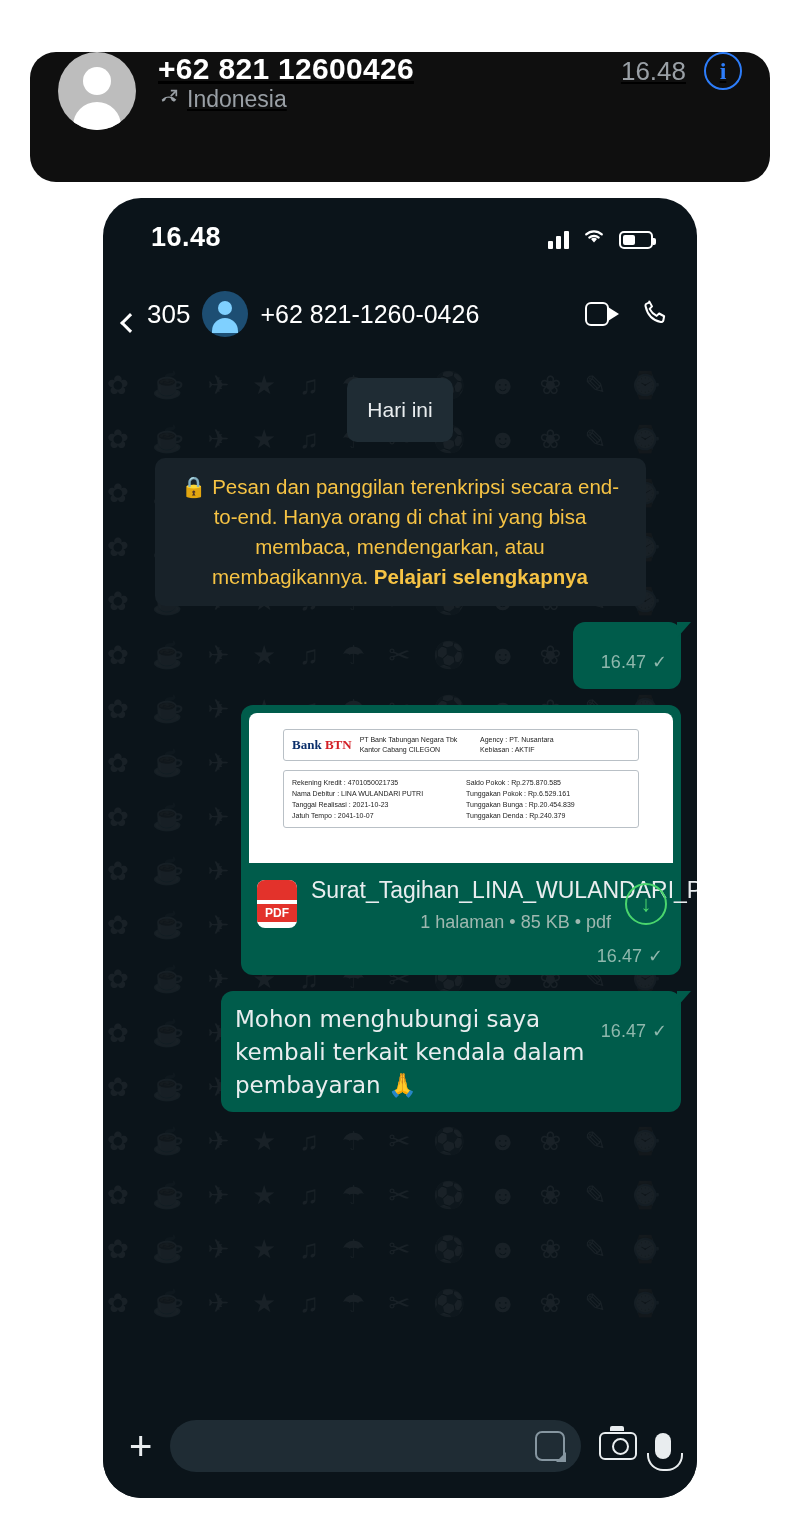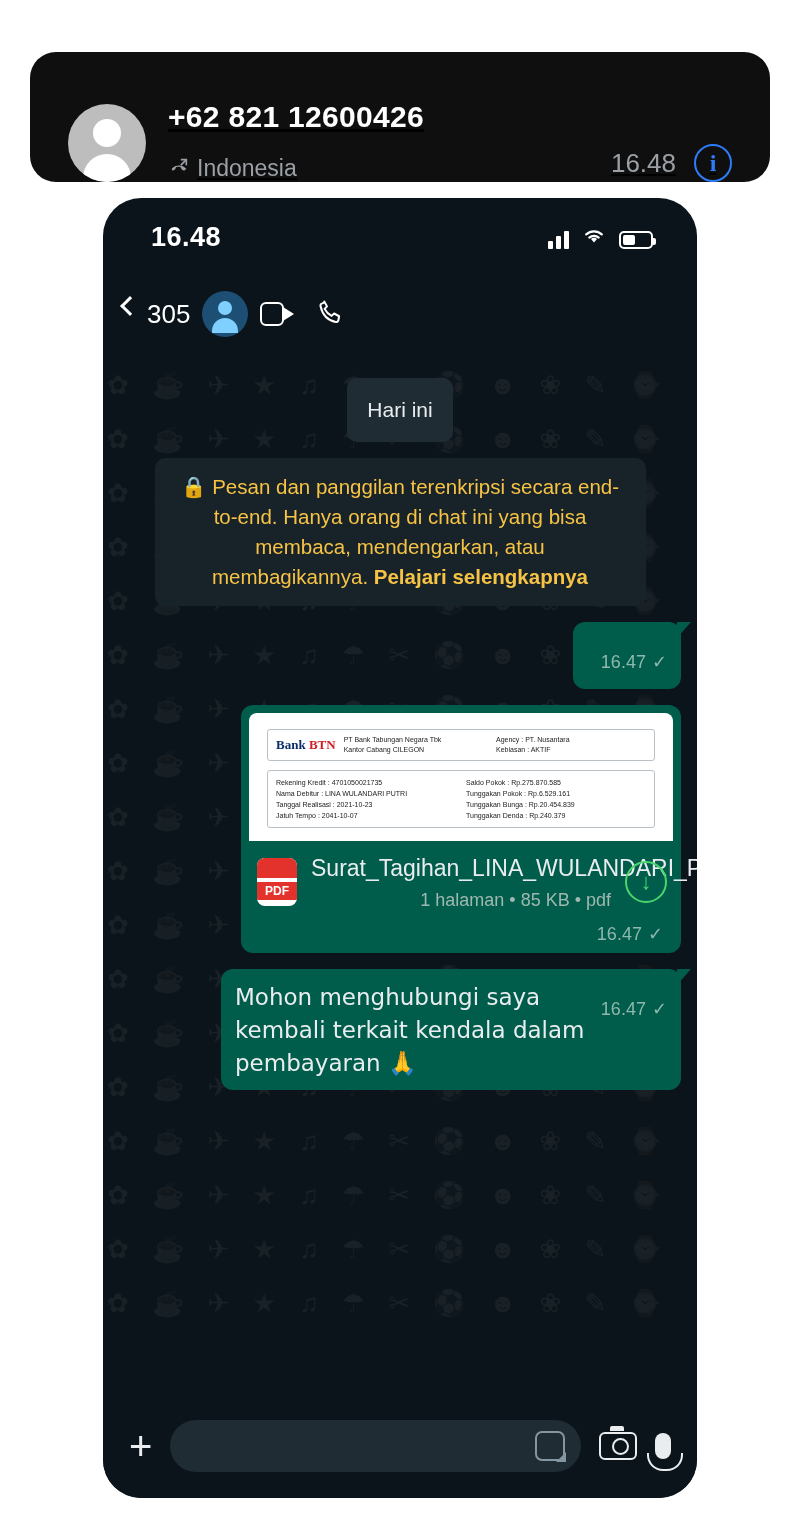--- a/index.html
+++ b/index.html
@@ -12,22 +12,22 @@
   body { position: relative; }
 
   
   .notif-card {
     position: absolute;
     left: 30px; top: 52px;
     width: 740px; height: 130px;
     background: #0f0f0f;
     border-radius: 26px;
     display: flex;
-    align-items: flex-end;
-    padding: 0 38px;
+    align-items: flex-start;
+    padding: 0 28px;
     text-decoration: underline;
   }
   .notif-avatar {
     width: 78px; height: 78px;
     border-radius: 50%;
     background: #bdbdbd;
     position: relative;
     flex: 0 0 auto;
     overflow: hidden;
   }
@@ -56,21 +56,21 @@
     color: #ffffff;
     font-size: 30px;
     font-weight: bold;
     letter-spacing: 0.3px;
     white-space: nowrap;
   }
   .notif-sub {
     display: flex;
     align-items: center;
     gap: 7px;
-    margin-top: 21px;
+    margin-top: 0;
   }
   .notif-sub-label {
     color: #9aa0a6;
     font-size: 23px;
   }
   .notif-right {
     display: flex;
     align-items: center;
     gap: 18px;
     flex: 0 0 auto;
@@ -130,21 +130,21 @@
   
   .chat-header {
     height: 76px;
     display: flex;
     align-items: center;
     padding: 0 26px 0 20px;
     gap: 12px;
     color: #ffffff;
     background: #0b141a;
   }
-  .back-group { display:flex; align-items:flex-start; gap: 8px; }
+  .back-group { display:flex; align-items:flex-end; gap: 8px; }
   .chev {
     width: 14px; height: 14px;
     border-left: 3px solid #ffffff;
     border-bottom: 3px solid #ffffff;
     transform: rotate(45deg);
     margin-right: 2px;
   }
   .badge-count { font-size: 26px; }
   .hdr-avatar {
     width: 46px; height: 46px; border-radius: 50%;
@@ -262,23 +262,23 @@
   .doc-bubble {
     position: relative;
     background: #005c4b;
     border-radius: 12px;
     padding: 8px 8px 6px;
     width: 440px;
   }
   .doc-preview {
     background: #ffffff;
     border-radius: 8px 8px 0 0;
-    height: 128px;
-    overflow: hidden;
-    padding: 16px 18px;
+    height: 150px;
+    overflow: hidden;
+    padding: 16px 34px;
   }
   .dp-head {
     display: flex; align-items: center; gap: 8px;
     border: 1px solid #b9c0c6; border-radius: 3px;
     padding: 5px 8px;
   }
   .dp-logo {
     font-size: 13px; font-weight: bold; color: #0b2f6b;
     font-family: "Liberation Serif", serif; white-space: nowrap;
   }
@@ -445,20 +445,21 @@
         </span>
     </span>
   </div>
 
   <div class="chat-header">
     <div class="back-group">
       <span class="chev"></span>
       <span class="badge-count">305</span>
     </div>
     <div class="hdr-avatar"></div>
+    <div class="hdr-name">+62 821-1260-0426</div>
     <div class="hdr-icons">
       <span class="ico-video">
         <span class="body"></span>
           <span class="tri"></span>
       </span>
       <span>
         <svg width="30" height="30" viewBox="0 0 24 24">
           <path d="M6.6 3.5l2.2 4-1.9 2a12.5 12.5 0 005.6 5.6l2-1.9 4 2.2-.6 3.2c-.2 1-1.1 1.6-2.1 1.4C9.5 18.8 5.2 14.5 3.6 7.2c-.2-1 .4-1.9 1.4-2.1l1.6-.6z" stroke="#fff" stroke-width="1.6" fill="none" stroke-linejoin="round"></path>
         </svg>
       </span>

